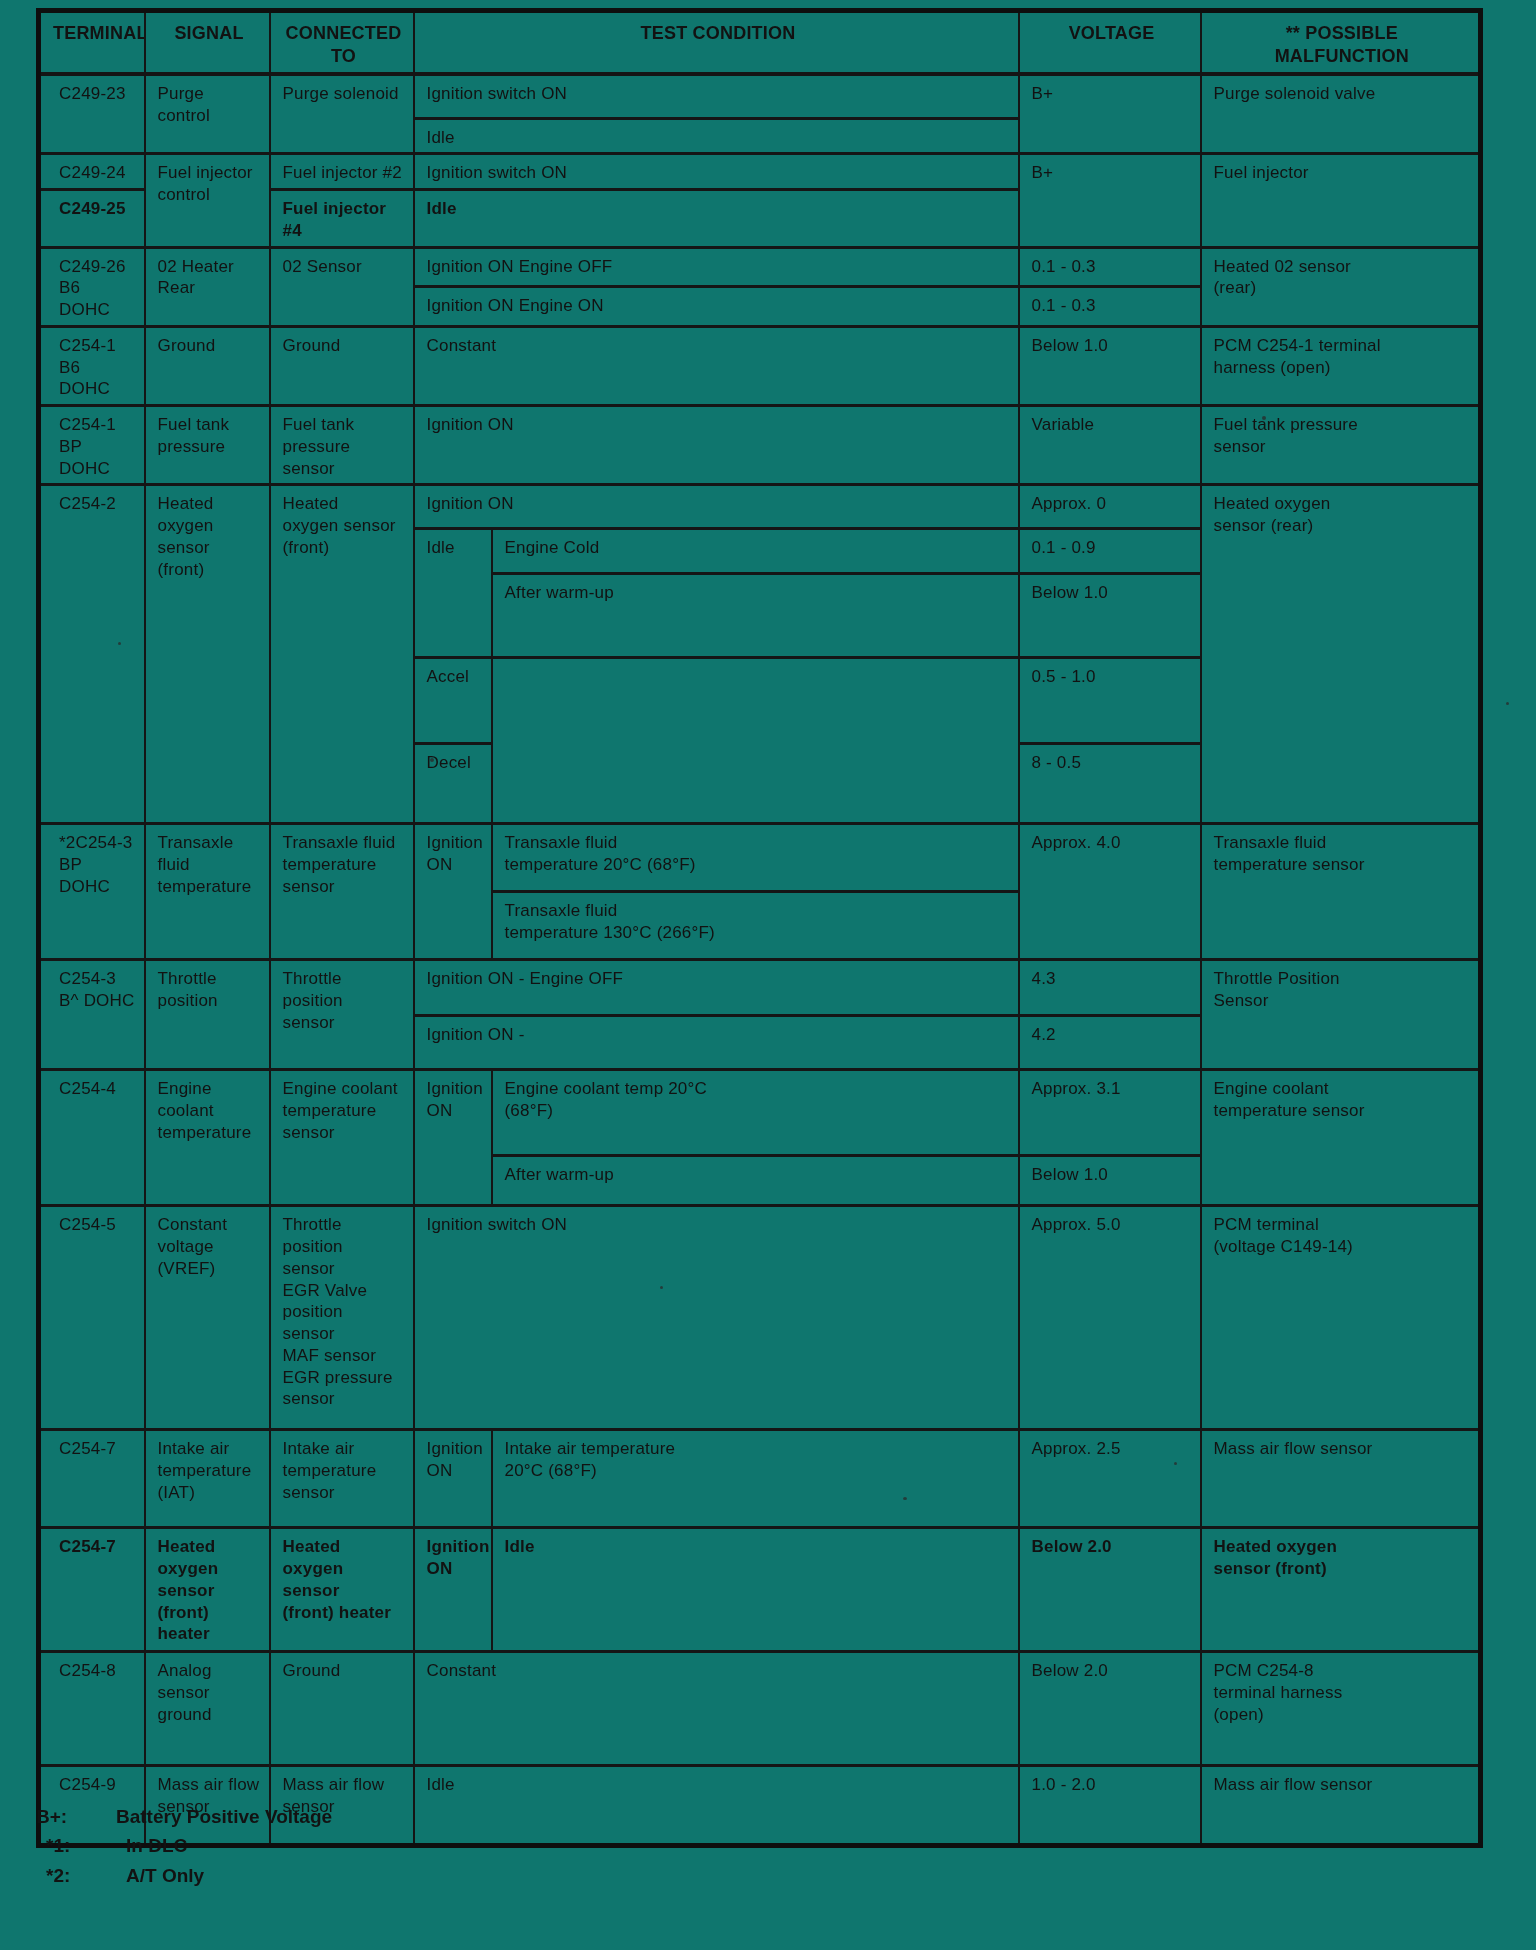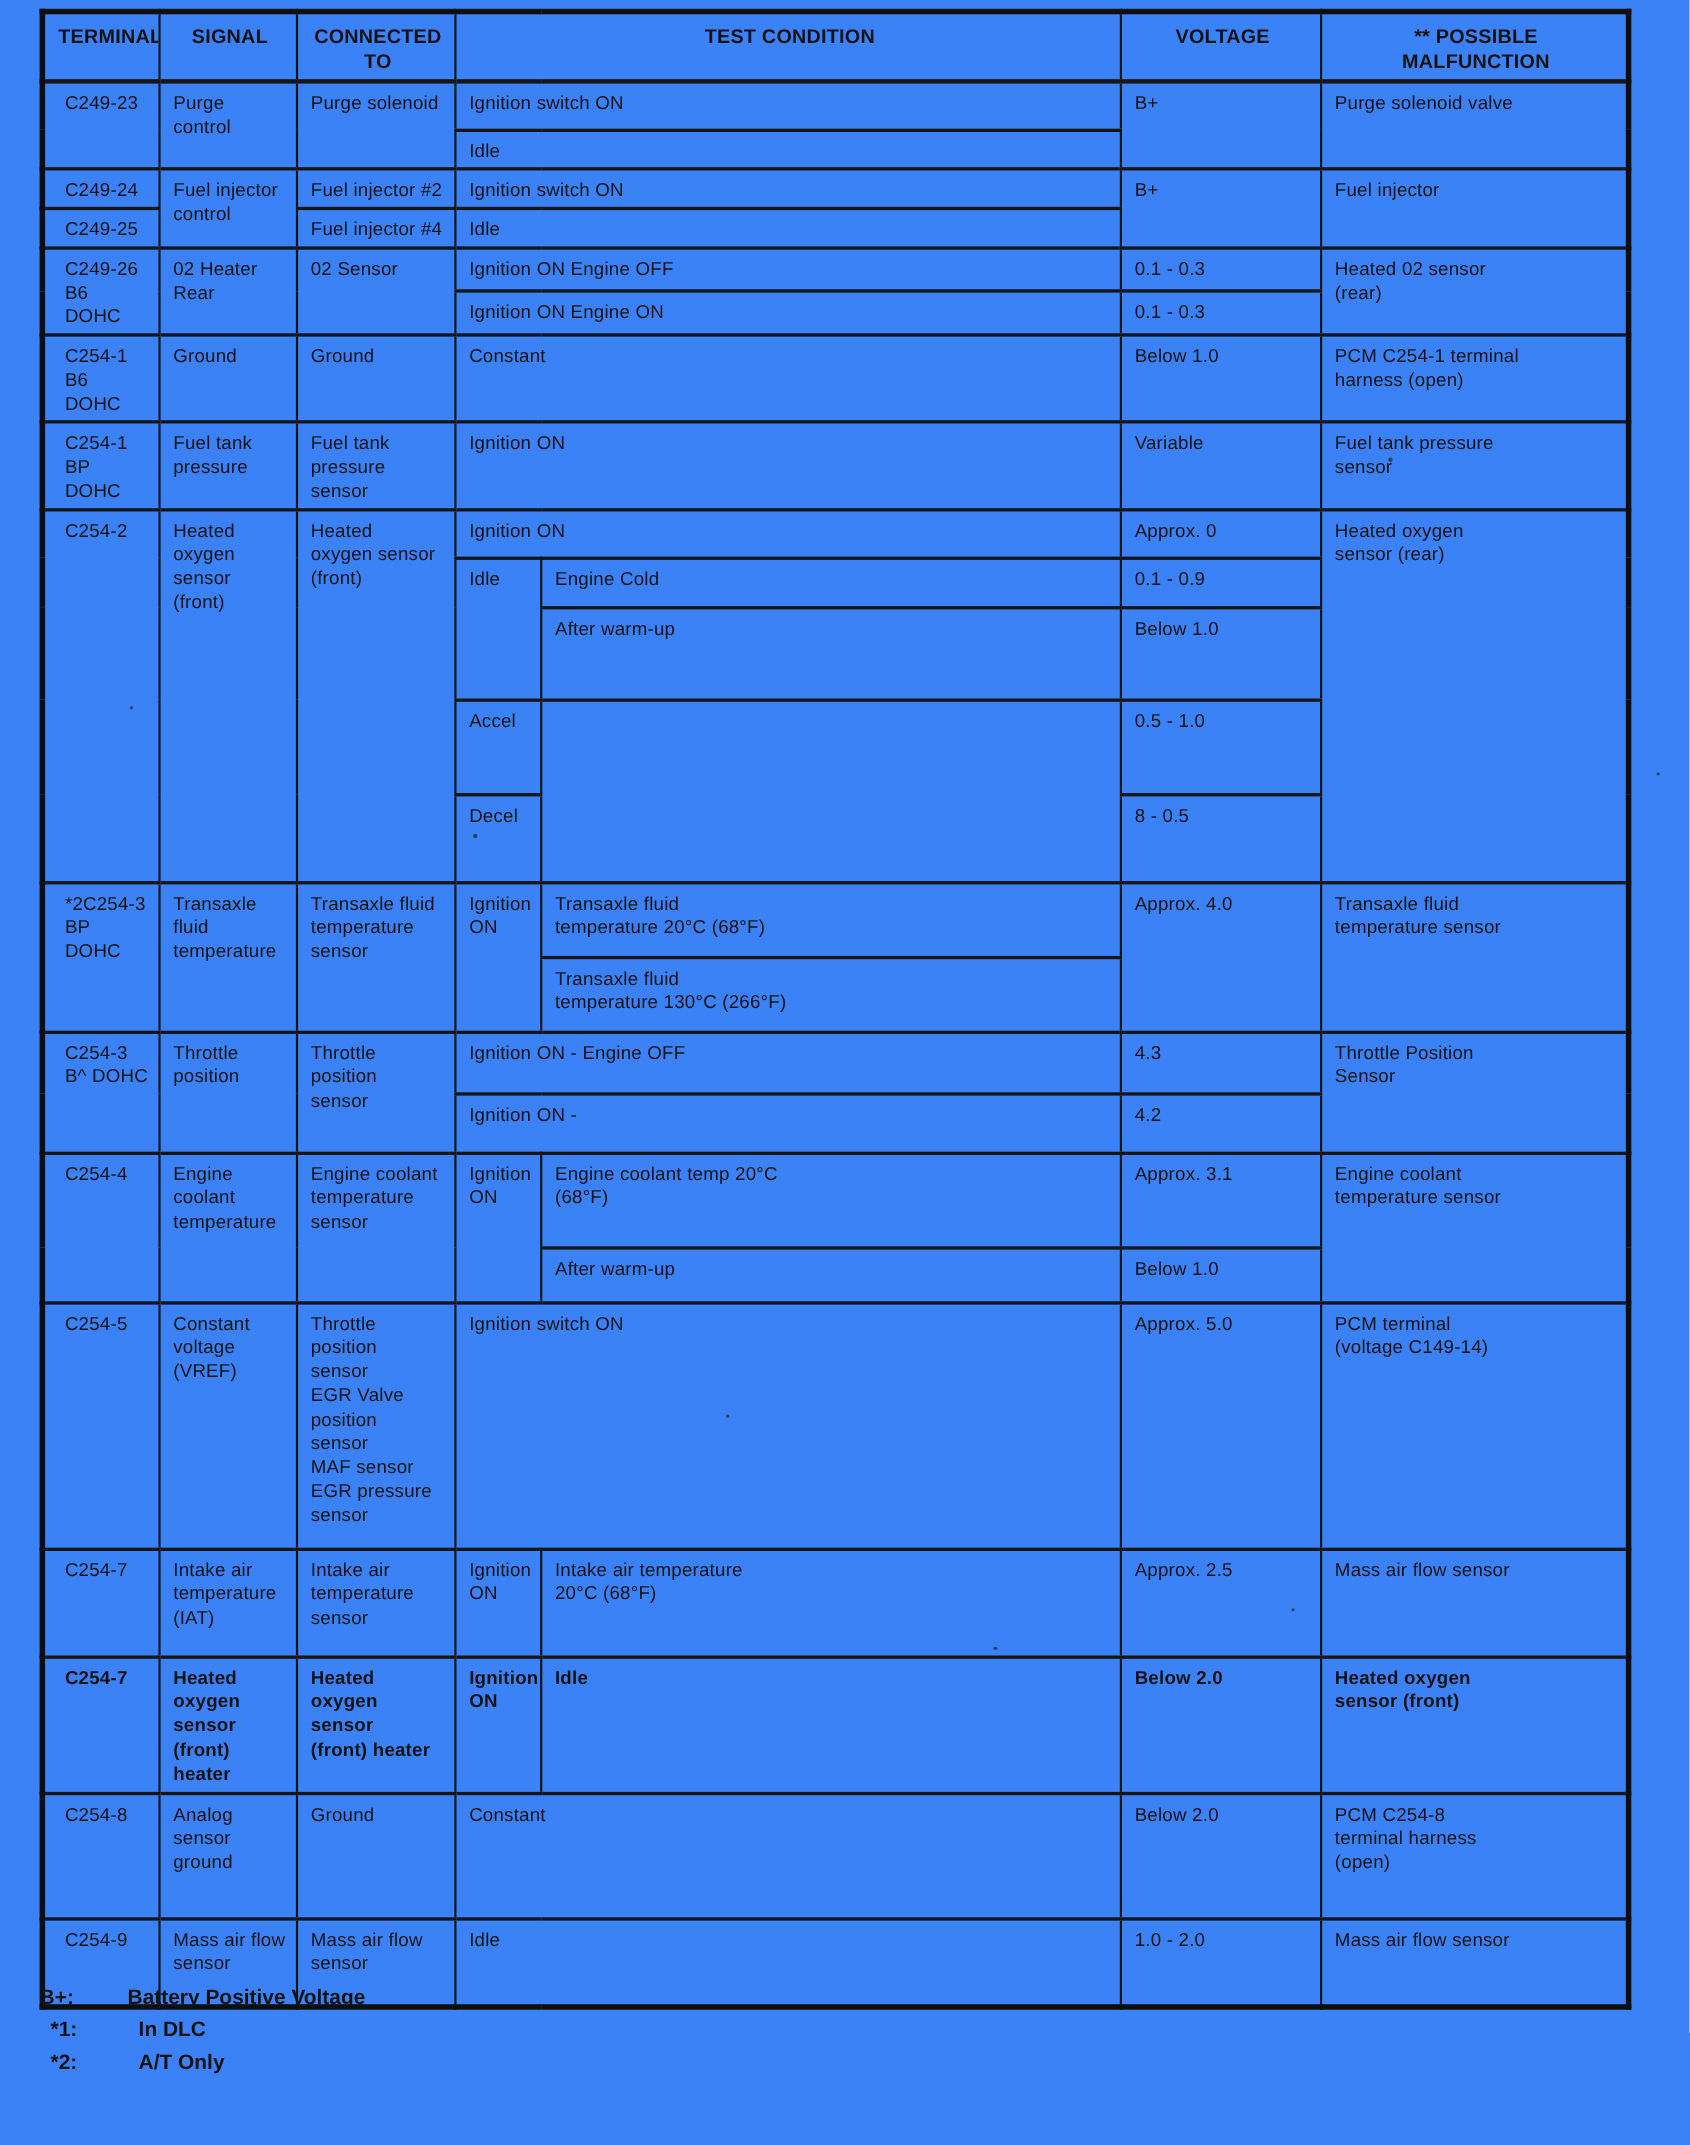--- a/index.html
+++ b/index.html
@@ -1,19 +1,19 @@
 <!DOCTYPE html>
 <html><head>
 <meta charset="utf-8">
 <style>
   html,body{margin:0;padding:0;background:#e8e8e8;}
   .page{
     position:relative;
     width:1536px;height:1950px;
-    background:#3b82f6;
+    background:#0f766e;
     font-family:"Liberation Sans", sans-serif;
     color:#121212;
     overflow:hidden;
   }
   table.term{
     position:absolute;left:36px;top:8px;
     width:1442px;
     border-collapse:collapse;
     table-layout:fixed;
     border:5px solid #0e0e0e;
@@ -96,21 +96,21 @@
         </tr>
         <tr style="height: 32px;">
           <td class="ctr">C249-24</td>
           <td rowspan="2">Fuel injector
 control</td>
           <td>Fuel injector #2</td>
           <td colspan="2">Ignition switch ON</td>
           <td rowspan="2">B+</td>
           <td rowspan="2">Fuel injector</td>
         </tr>
-        <tr style="height: 32px;">
+        <tr style="height: 32px; font-weight: bold;">
           <td class="ctr">C249-25</td>
           <td>Fuel injector #4</td>
           <td colspan="2">Idle</td>
         </tr>
         <tr style="height: 32px;">
           <td rowspan="2" class="ctr">C249-26
 B6 DOHC</td>
           <td rowspan="2">02 Heater
 Rear</td>
           <td rowspan="2">02 Sensor</td>

